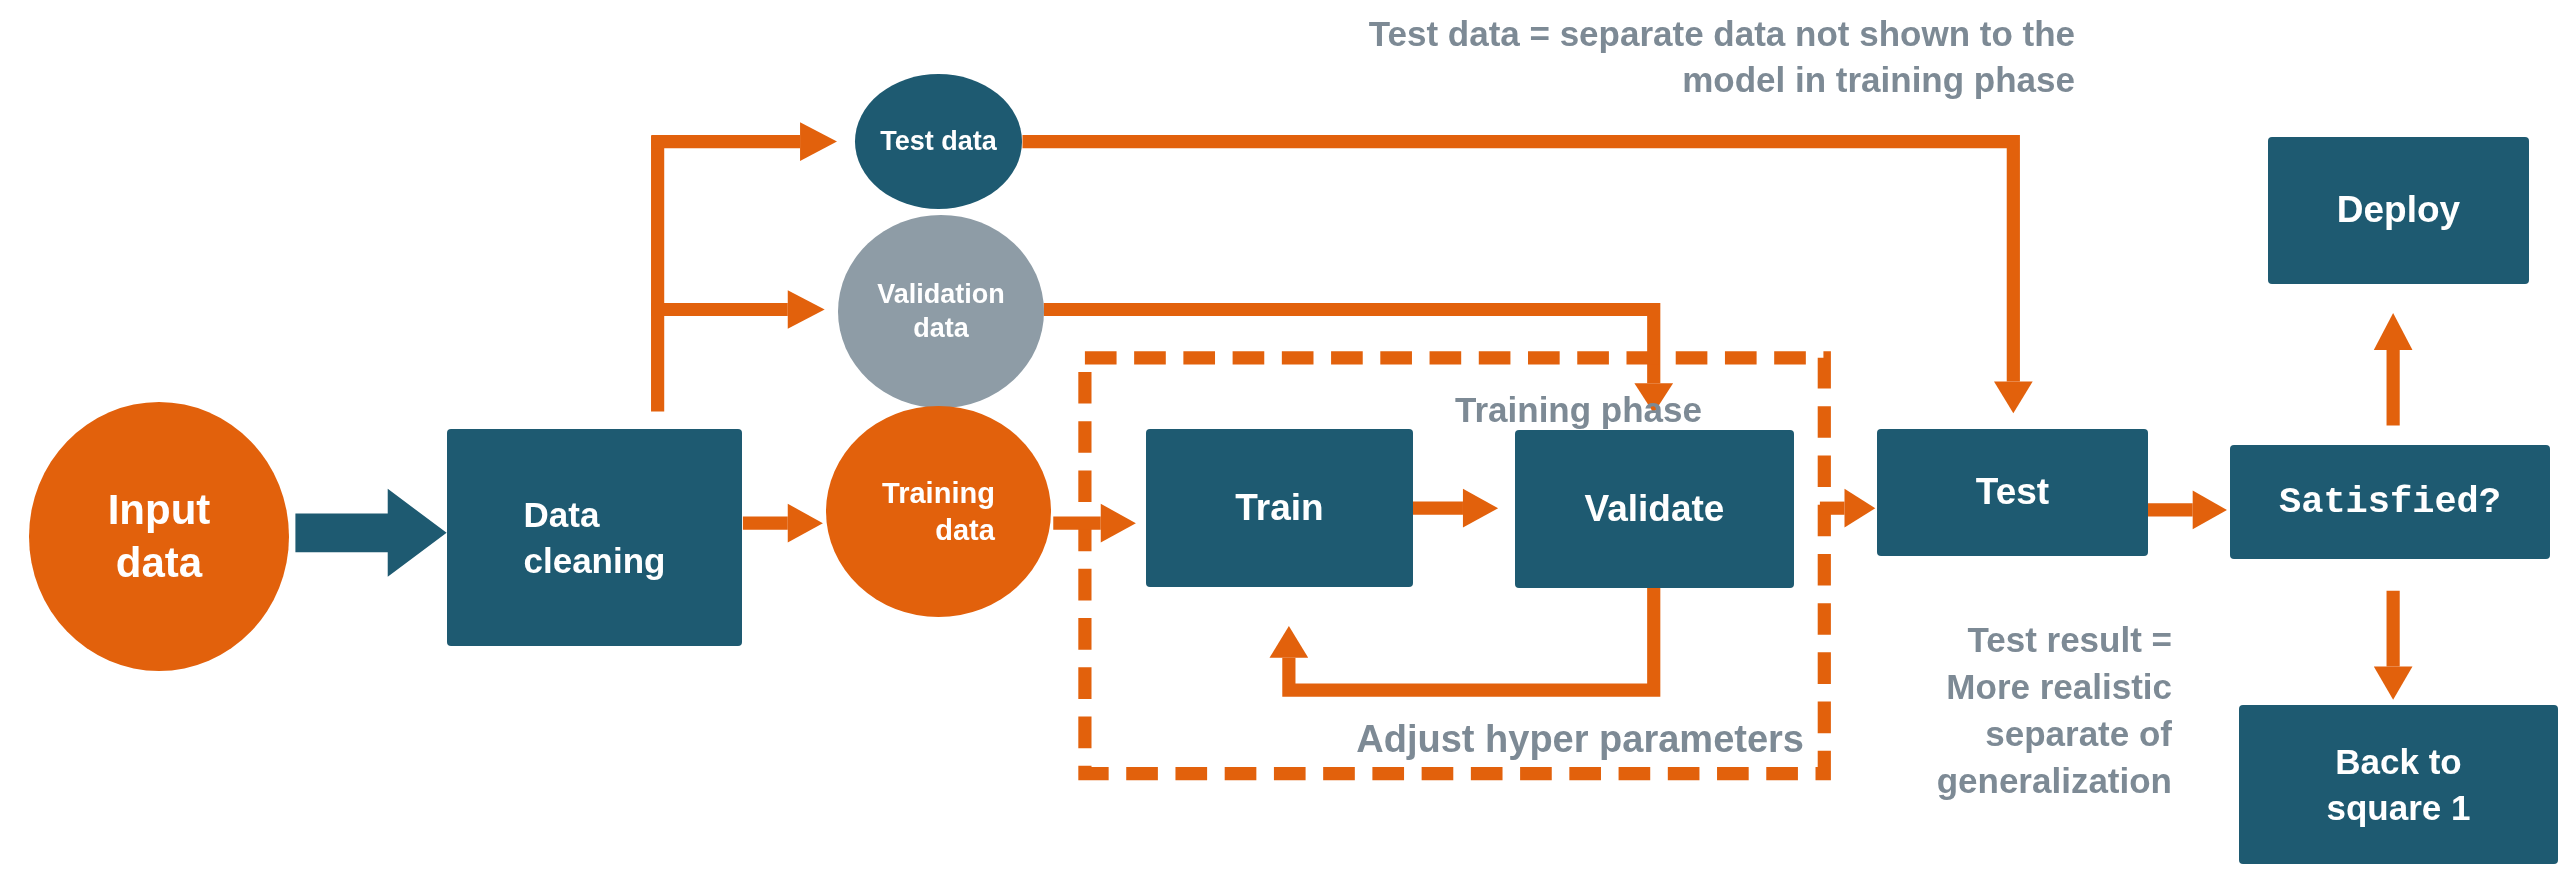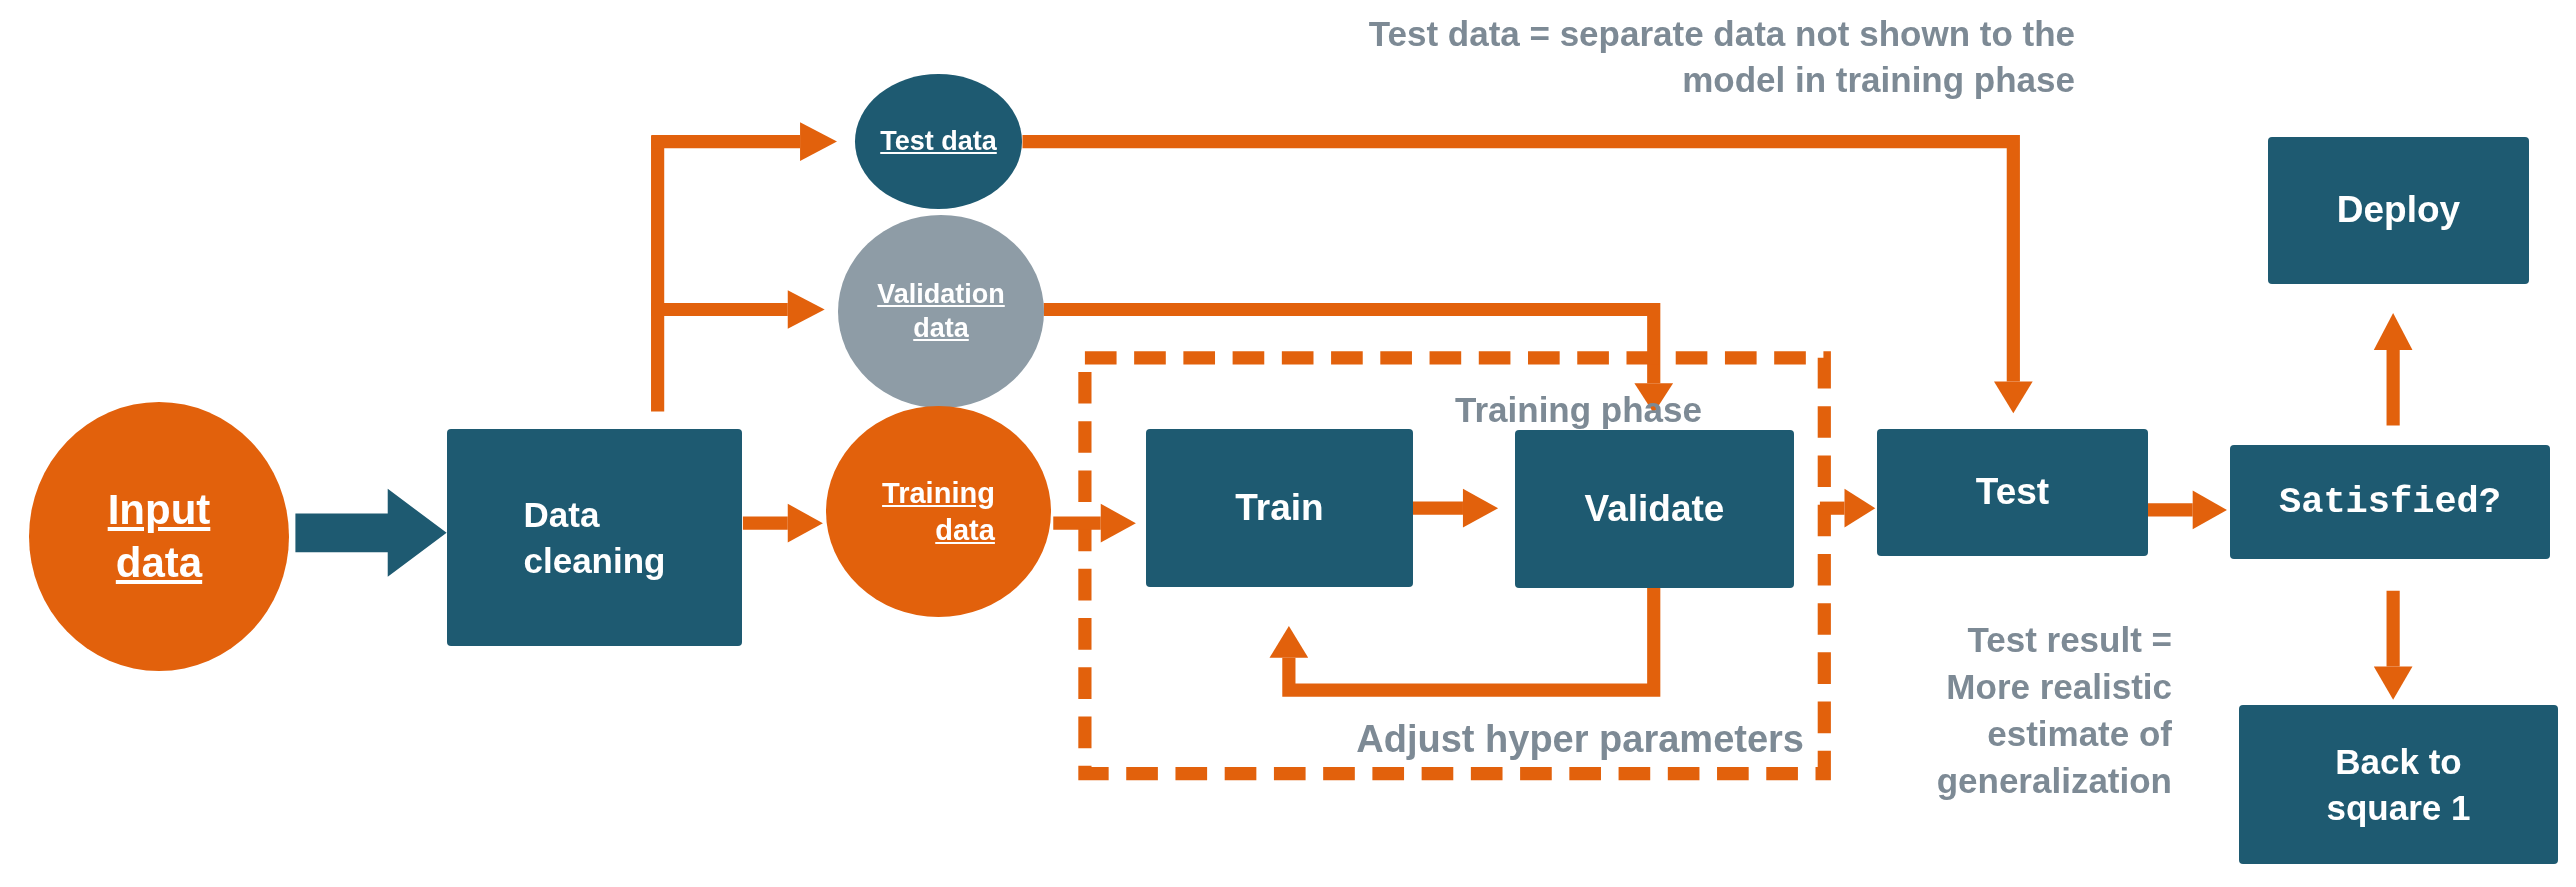--- a/index.html
+++ b/index.html
@@ -19,21 +19,21 @@
   .conn{stroke:var(--orange);stroke-width:15;fill:none;}
   .conn.dashed{stroke-dasharray:36 20;}
   .head{fill:var(--orange);stroke:none;}
   .teal-shape{fill:var(--teal);stroke:none;}
 
   .node{
     position:absolute;display:flex;align-items:center;justify-content:center;
     color:var(--white);text-align:center;box-sizing:border-box;
   }
   .node .lbl{white-space:pre-line;line-height:1.25;}
-  .ellipse{border-radius:50%;text-decoration:underline;}
+  .ellipse{border-radius:50%;}
   .orange-fill{background:var(--orange);}
   .teal-fill{background:var(--teal);}
   .gray-fill{background:var(--gray);}
   .box{border-radius:4px;}
   .box .lbl{line-height:1.3;}
   .left-text .lbl{text-align:left;}
 
   .note{
     position:absolute;color:var(--text-gray);text-align:right;
   }
@@ -163,18 +163,18 @@
     <span class="lbl">Training phase</span>
   </div>
 
   <div class="note" id="label-adjust">
     <span class="lbl">Adjust hyper parameters</span>
   </div>
 
   <div class="note" id="note-test-result">
     <span class="lbl">Test result =
 More realistic
-estimate of
+separate of
 generalization</span>
   </div>
 
 </div>
 
 
 </body></html>

